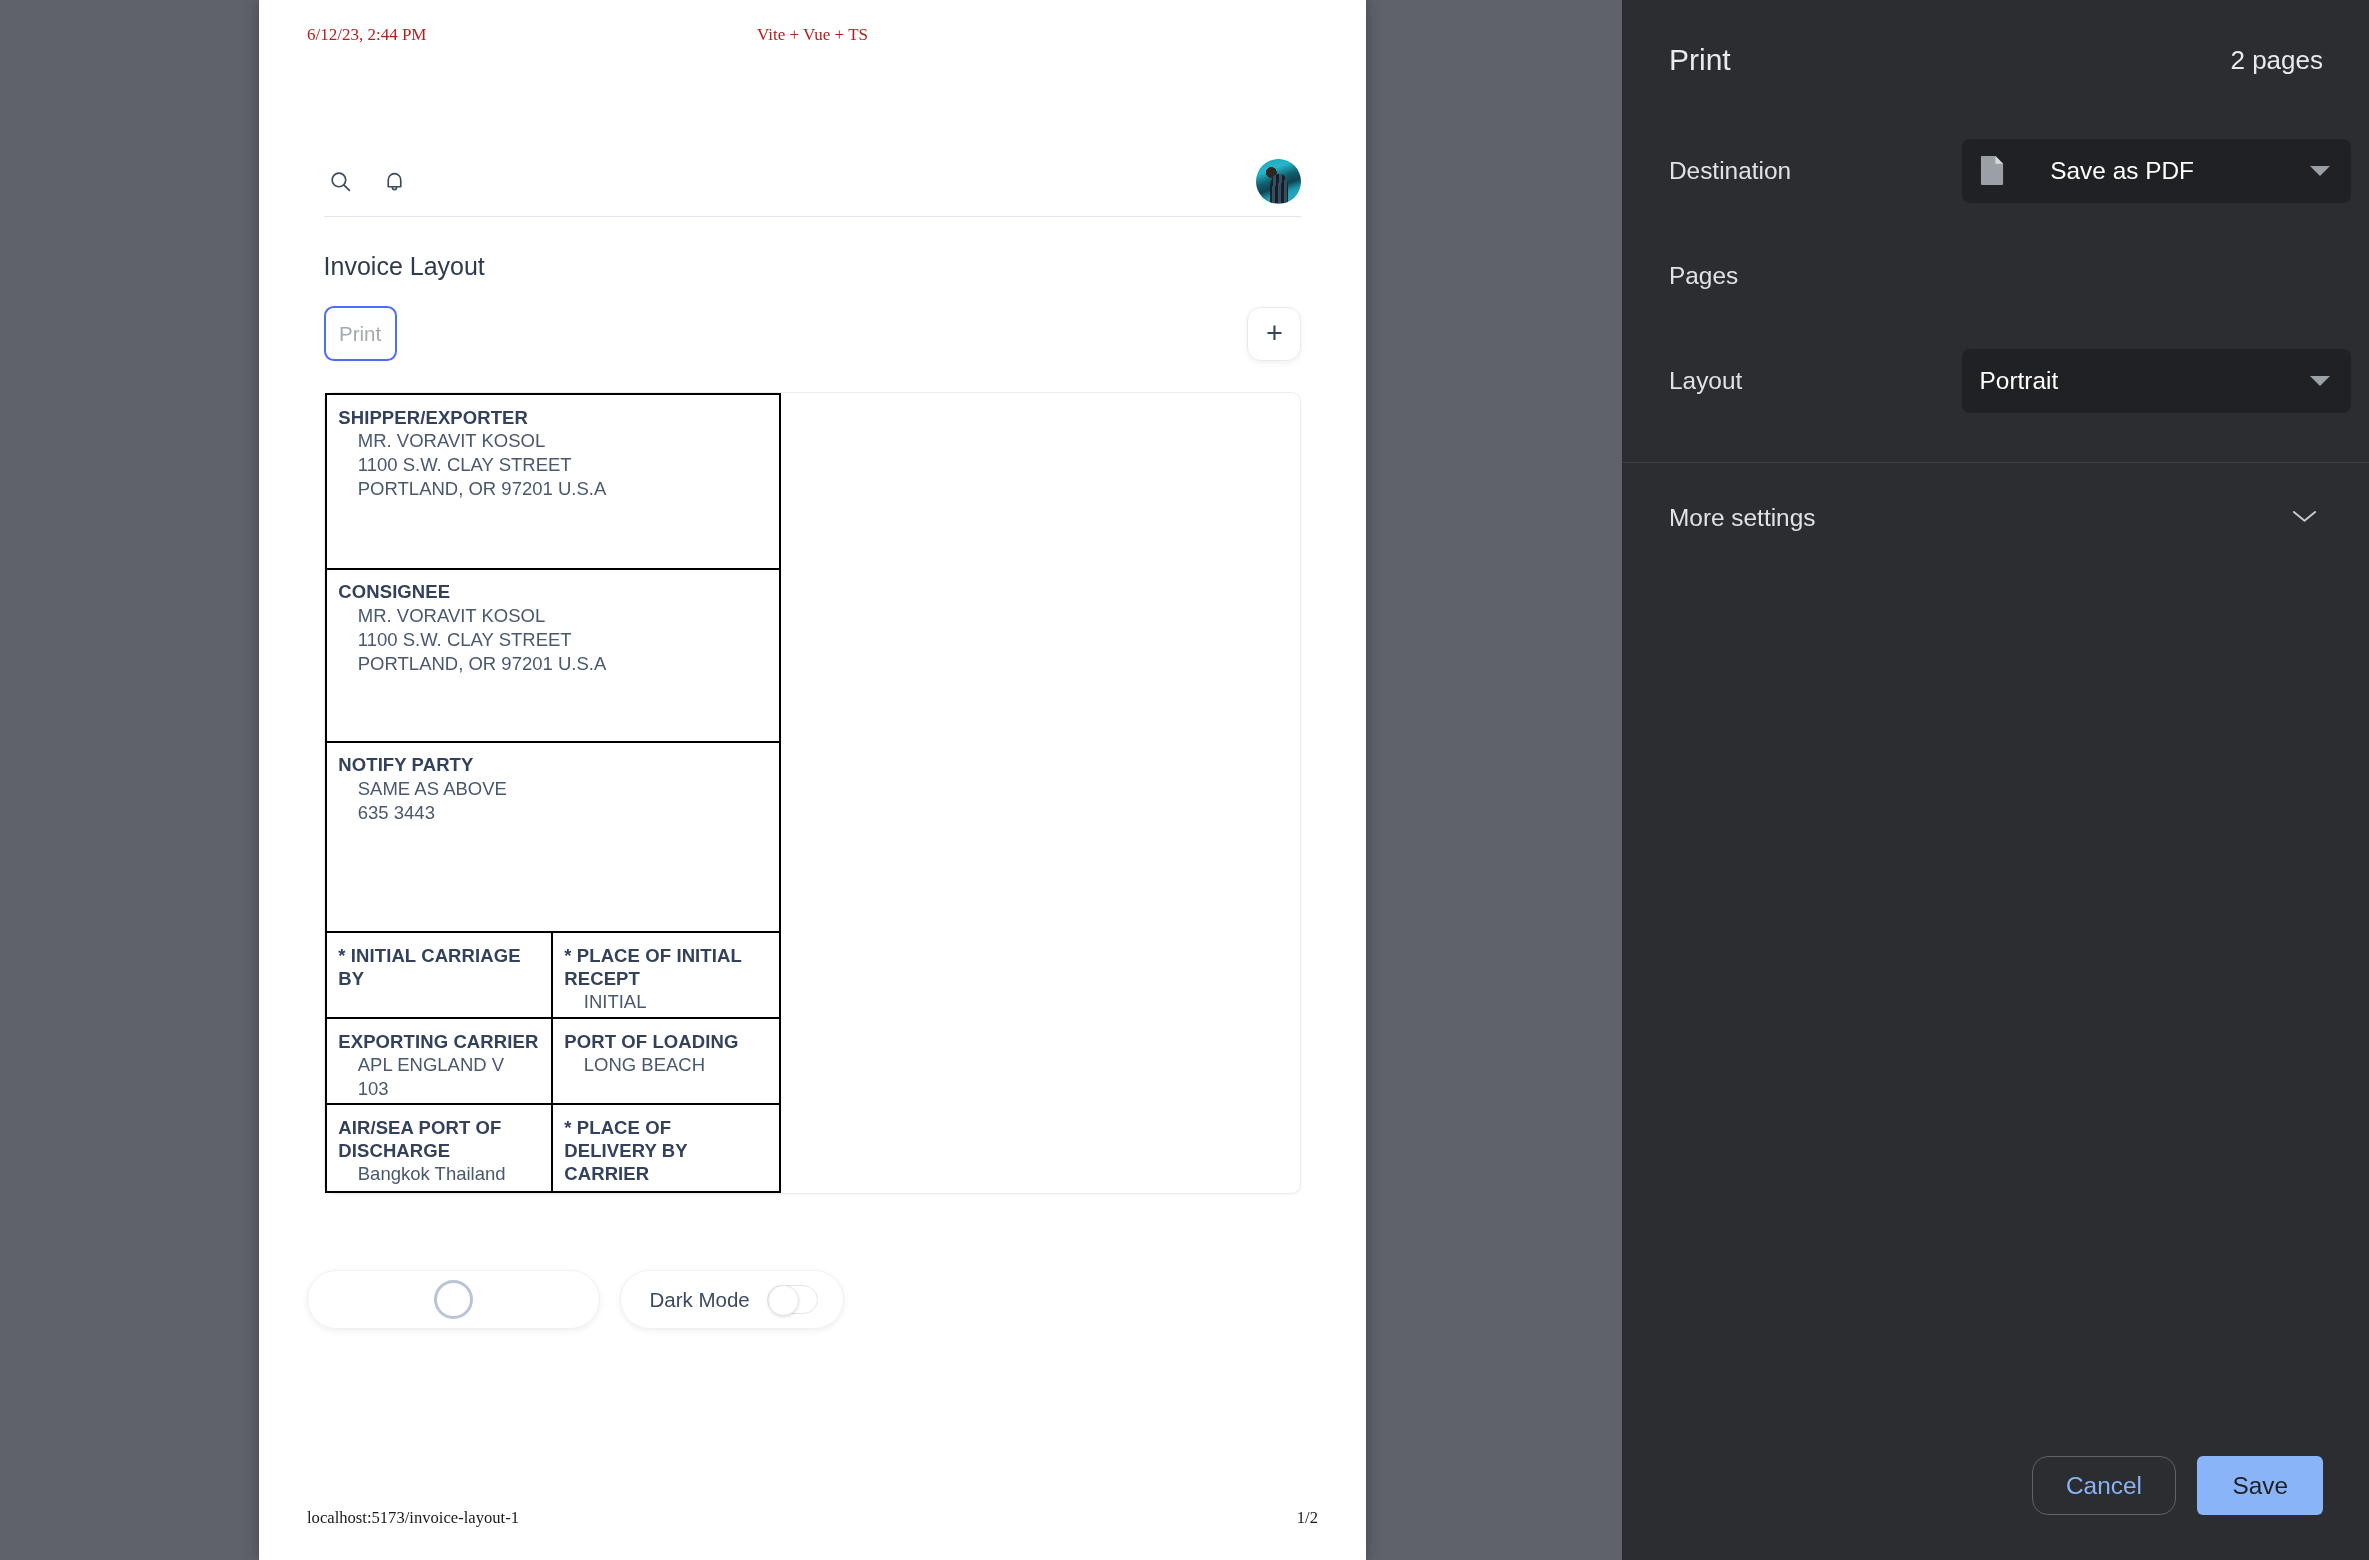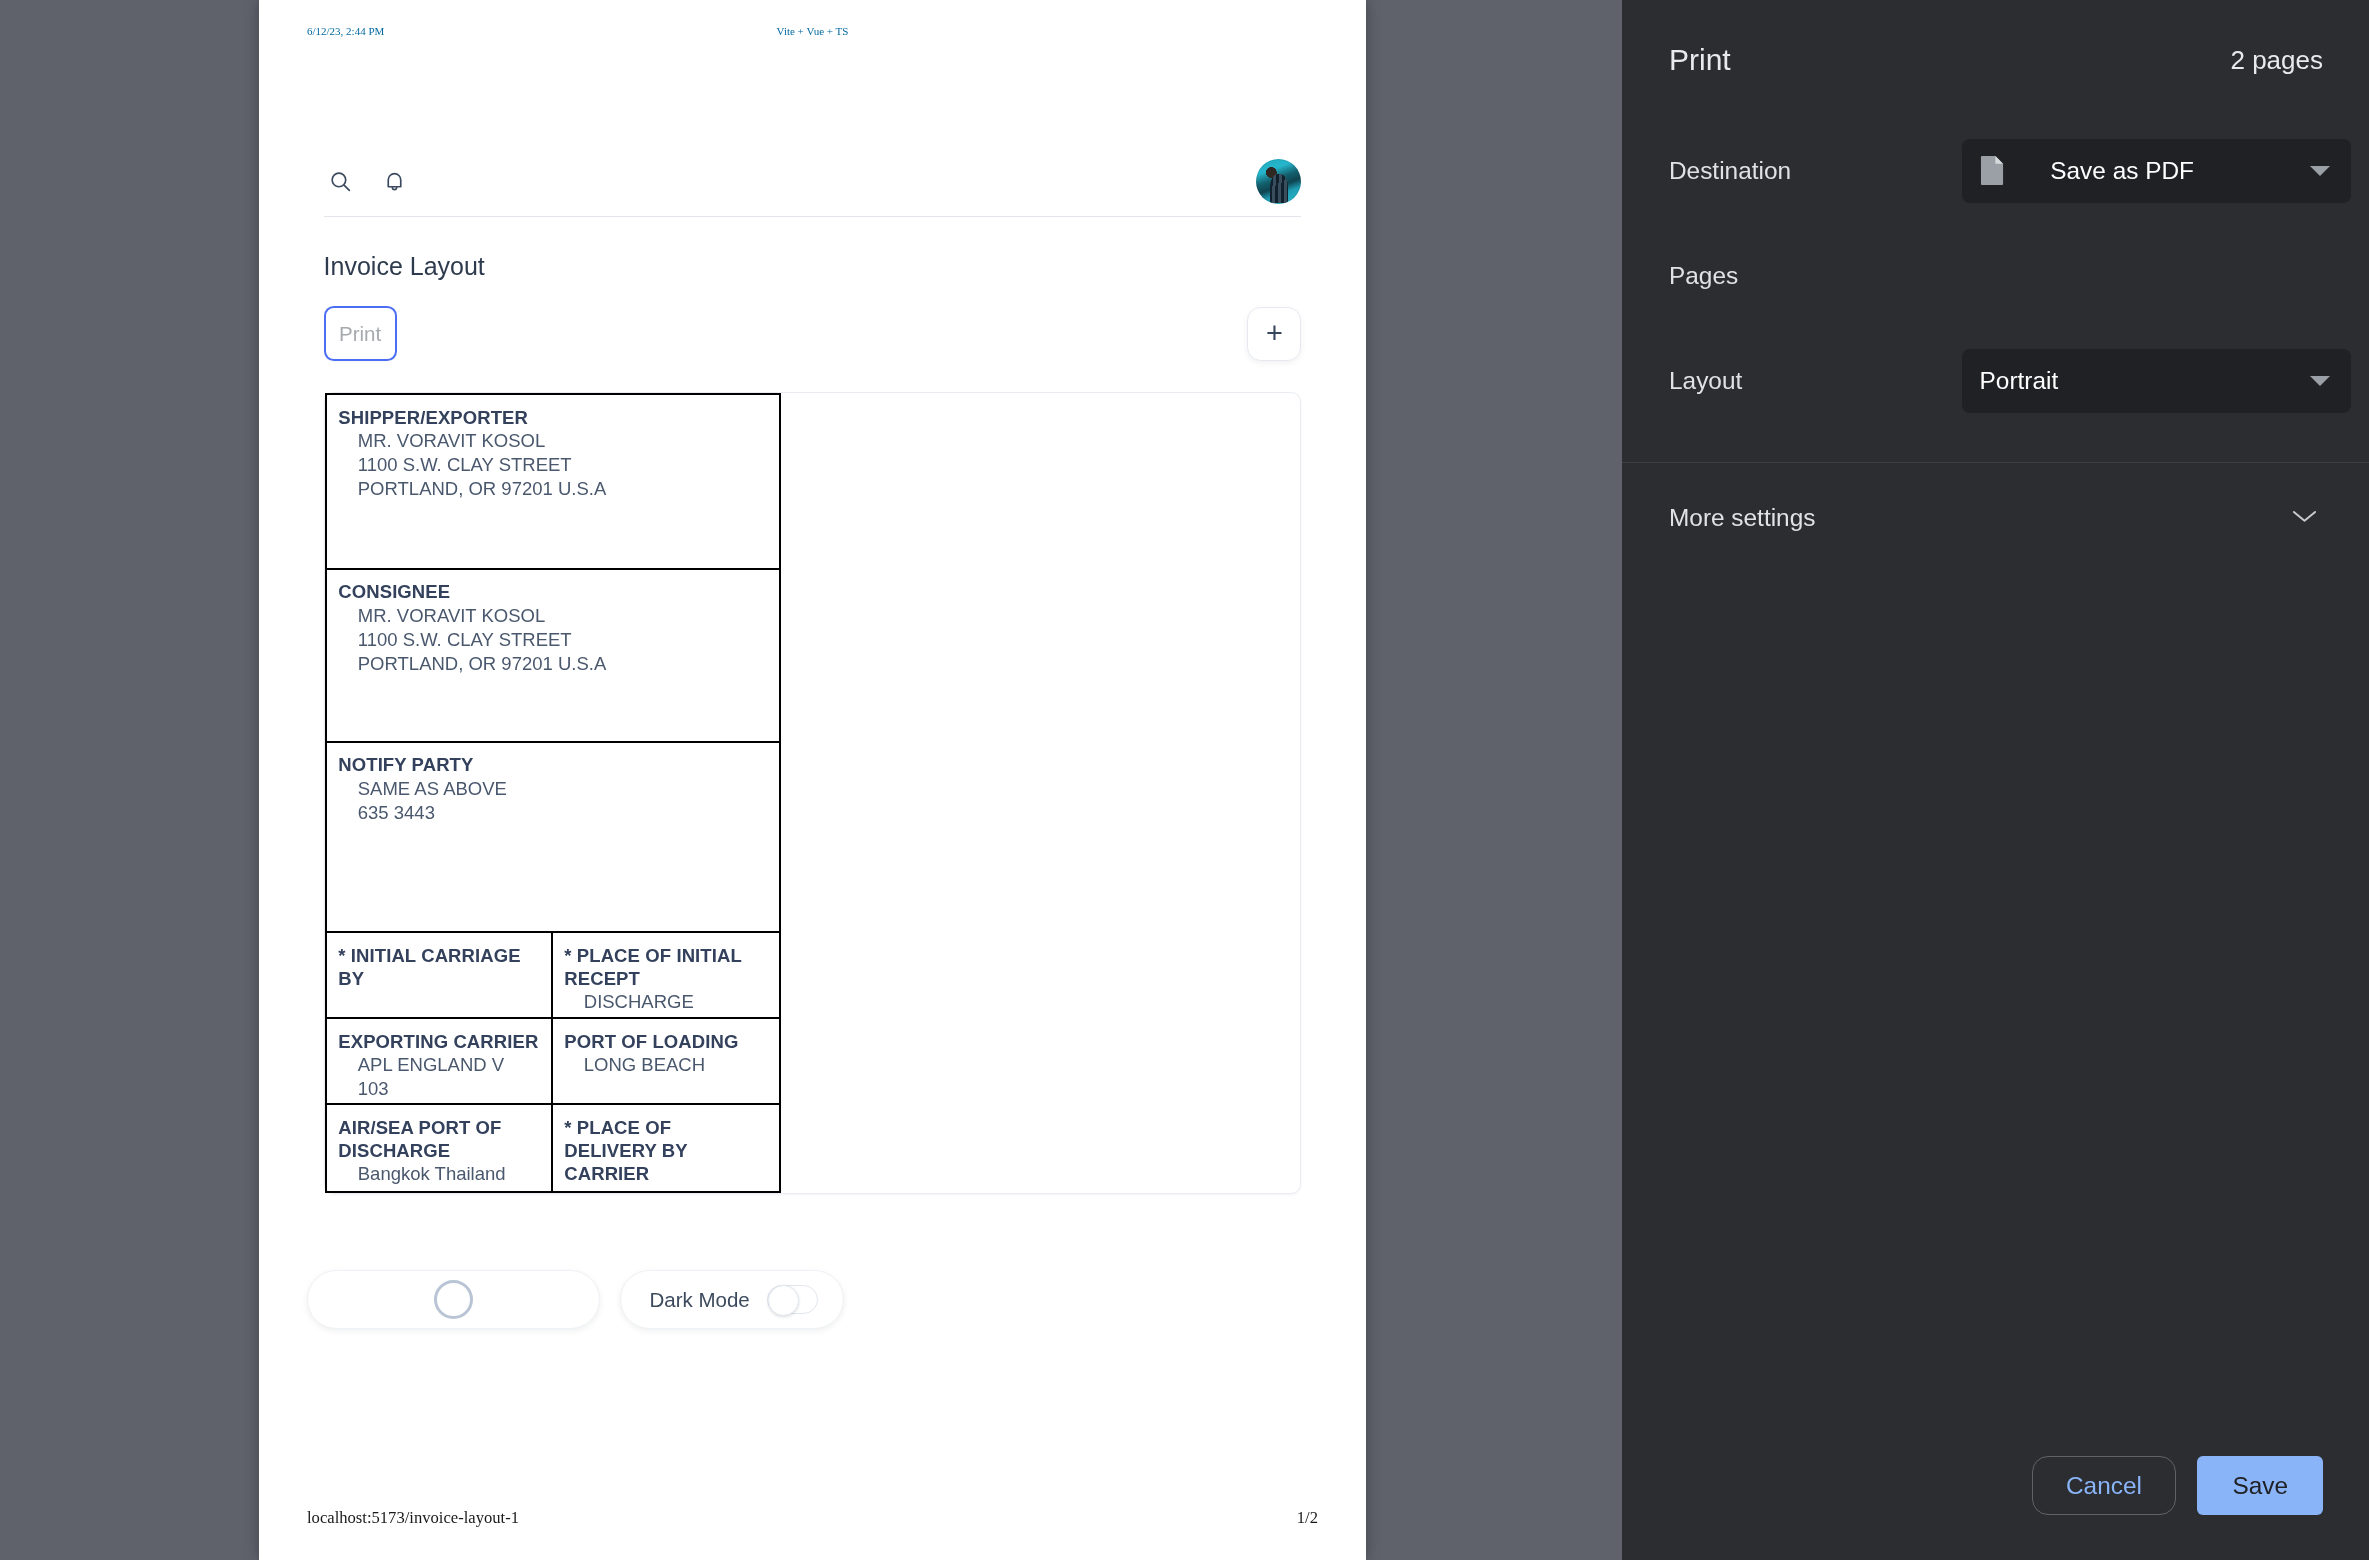--- a/index.html
+++ b/index.html
@@ -20,21 +20,21 @@
   #preview-page {
     position: absolute;
     left: 259px; top: 0;
     width: 1107px; height: 1560px;
     background: #ffffff;
     box-shadow: 0 0 13.7px rgba(0,0,0,0.30);
   }
   .print-hdr {
     position: absolute; top: 25px; left: 0; width: 100%;
     font-family: "Liberation Serif", serif;
-    font-size: 11px; color: #0369a1;
+    font-size: 17px; color: #b91c1c;
     height: 19.5px;
   }
   .print-hdr .hdr-date { position: absolute; left: 48px; top: 0; }
   .print-hdr .hdr-title { position: absolute; left: 0; width: 100%; text-align: center; top: 0; }
   .print-ftr {
     position: absolute; bottom: 33px; left: 0; width: 100%;
     font-family: "Liberation Serif", serif;
     font-size: 16.6px; color: #1a1a1a; height: 19.5px;
   }
   .print-ftr .ftr-url { position: absolute; left: 48px; top: 0; }
@@ -319,21 +319,21 @@
             <div class="cell-value">635 3443</div>
           </div>
 
           <div class="grid-row row-carriage">
             <div class="grid-cell left">
               <div class="cell-label">* INITIAL CARRIAGE BY</div>
               <div class="cell-value"></div>
             </div>
             <div class="grid-cell">
               <div class="cell-label">* PLACE OF INITIAL RECEPT</div>
-              <div class="cell-value">DISCHARGE</div>
+              <div class="cell-value">INITIAL</div>
             </div>
           </div>
 
           <div class="grid-row row-exporting">
             <div class="grid-cell left">
               <div class="cell-label">EXPORTING CARRIER</div>
               <div class="cell-value">APL ENGLAND V 103</div>
             </div>
             <div class="grid-cell">
               <div class="cell-label">PORT OF LOADING</div>

